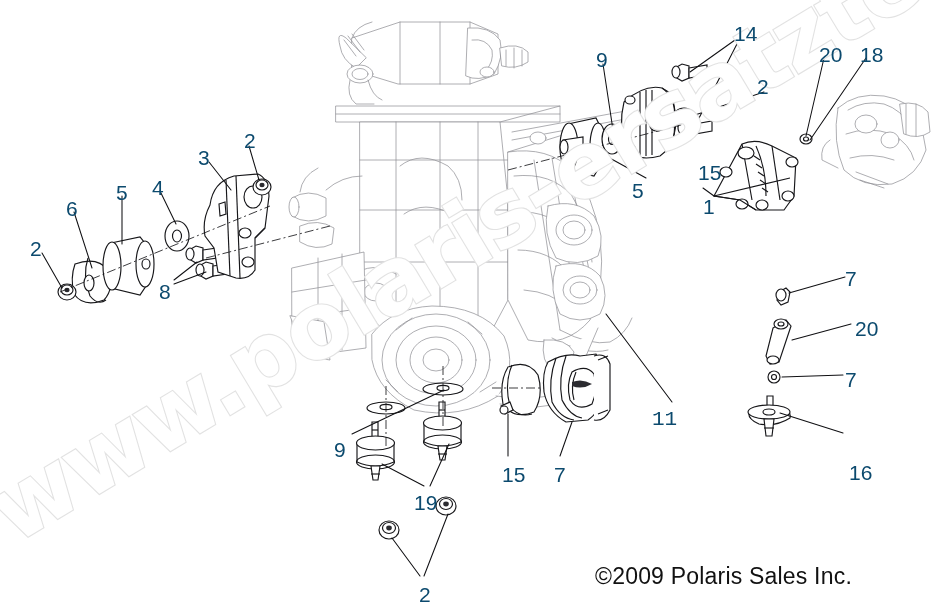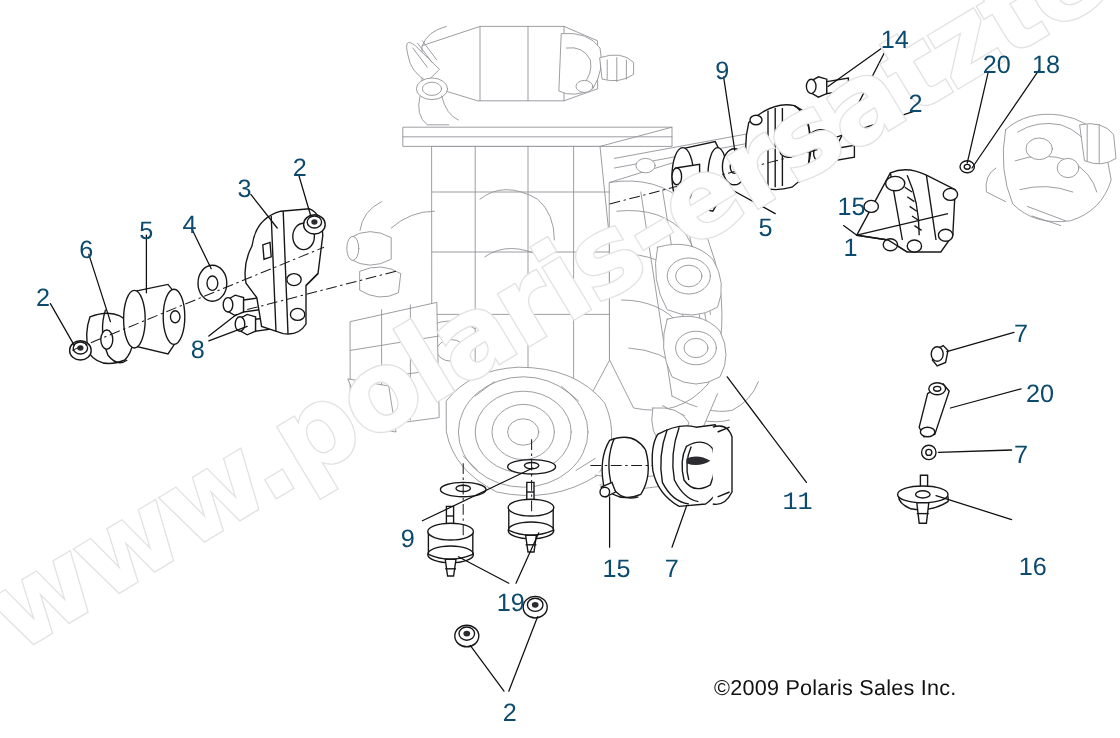--- a/index.html
+++ b/index.html
@@ -49,21 +49,21 @@
     white-space:nowrap;
     z-index:8;
     -webkit-user-select:none;
     user-select:none;
   }
   
   #copyright{
     position:absolute;
     left:595px; top:563px;
     font-family:"Liberation Sans", sans-serif;
-    font-size:18px;
+    font-size:23px;
     color:#111111;
     letter-spacing:.2px;
     white-space:nowrap;
     z-index:9;
   }
   .line-lt{stroke:#8e8e94;stroke-width:.72;fill:none;}
   .line-dk{stroke:#17171a;stroke-width:1.15;fill:none;}
   .line-ldr{stroke:#101013;stroke-width:1.05;fill:none;}
   .line-ctr{stroke:#1a1a1d;stroke-width:.85;fill:none;stroke-dasharray:9 3 2 3;}
   .fill-w{fill:#ffffff;}

